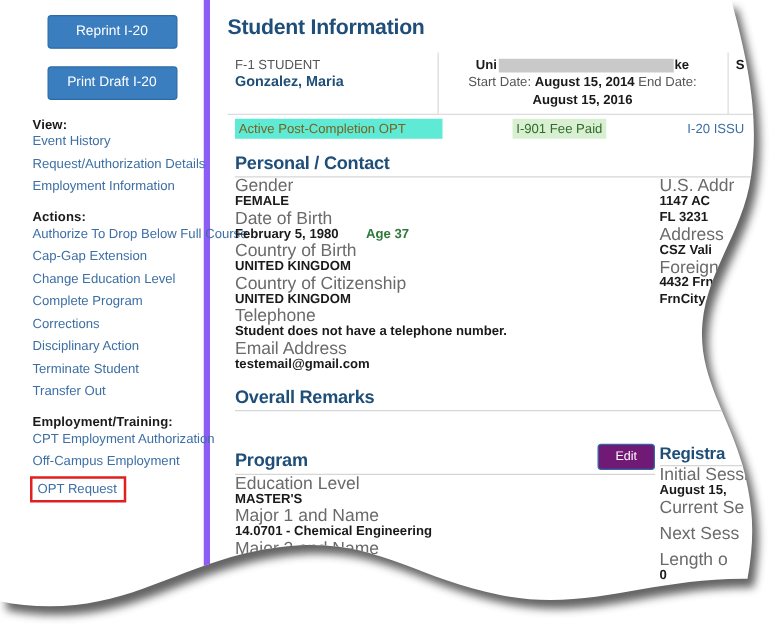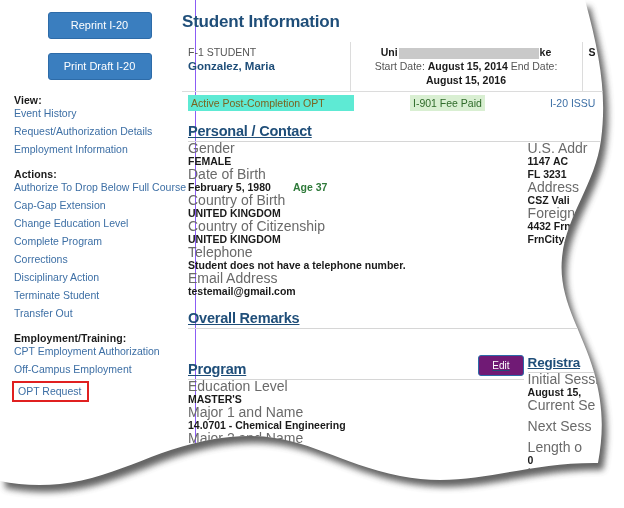--- a/index.html
+++ b/index.html
@@ -44,24 +44,24 @@
   #card-inner {
     position: absolute;
     left: 0; top: 0;
     width: 624px; height: 508px;
   }
 
   
   #sidebar {
     position: absolute;
     left: 0; top: 0;
-    width: 196px;
+    width: 168px;
     height: 508px;
-    padding: 12px 8px 0 12px;
-    border-right: 1px solid #8b5cf6;
+    padding: 12px 8px 0 24px;
+    border-right: 5px solid #8b5cf6;
   }
 
   .btn-primary {
     display: block;
     width: 104px;
     margin: 0 auto 14px auto;
     padding: 6px 4px;
     background: #3a7ebf;
     color: #ffffff;
     border: 1px solid #2d6ba8;
@@ -181,21 +181,20 @@
 
   
   .panel { margin: 12px 0 0 10px; }
   .panel-title {
     font-size: 14.5px;
     font-weight: bold;
     color: #1f4e79;
     padding-bottom: 2px;
     border-bottom: 1px solid #d6d6d6;
     letter-spacing: -0.2px;
-    text-decoration: underline;
   }
   .panel-title.with-btn {
     display: flex;
     align-items: flex-end;
     justify-content: space-between;
     gap: 32px;
   }
   .btn-edit {
     background: #701a75;
     color: #fff;

